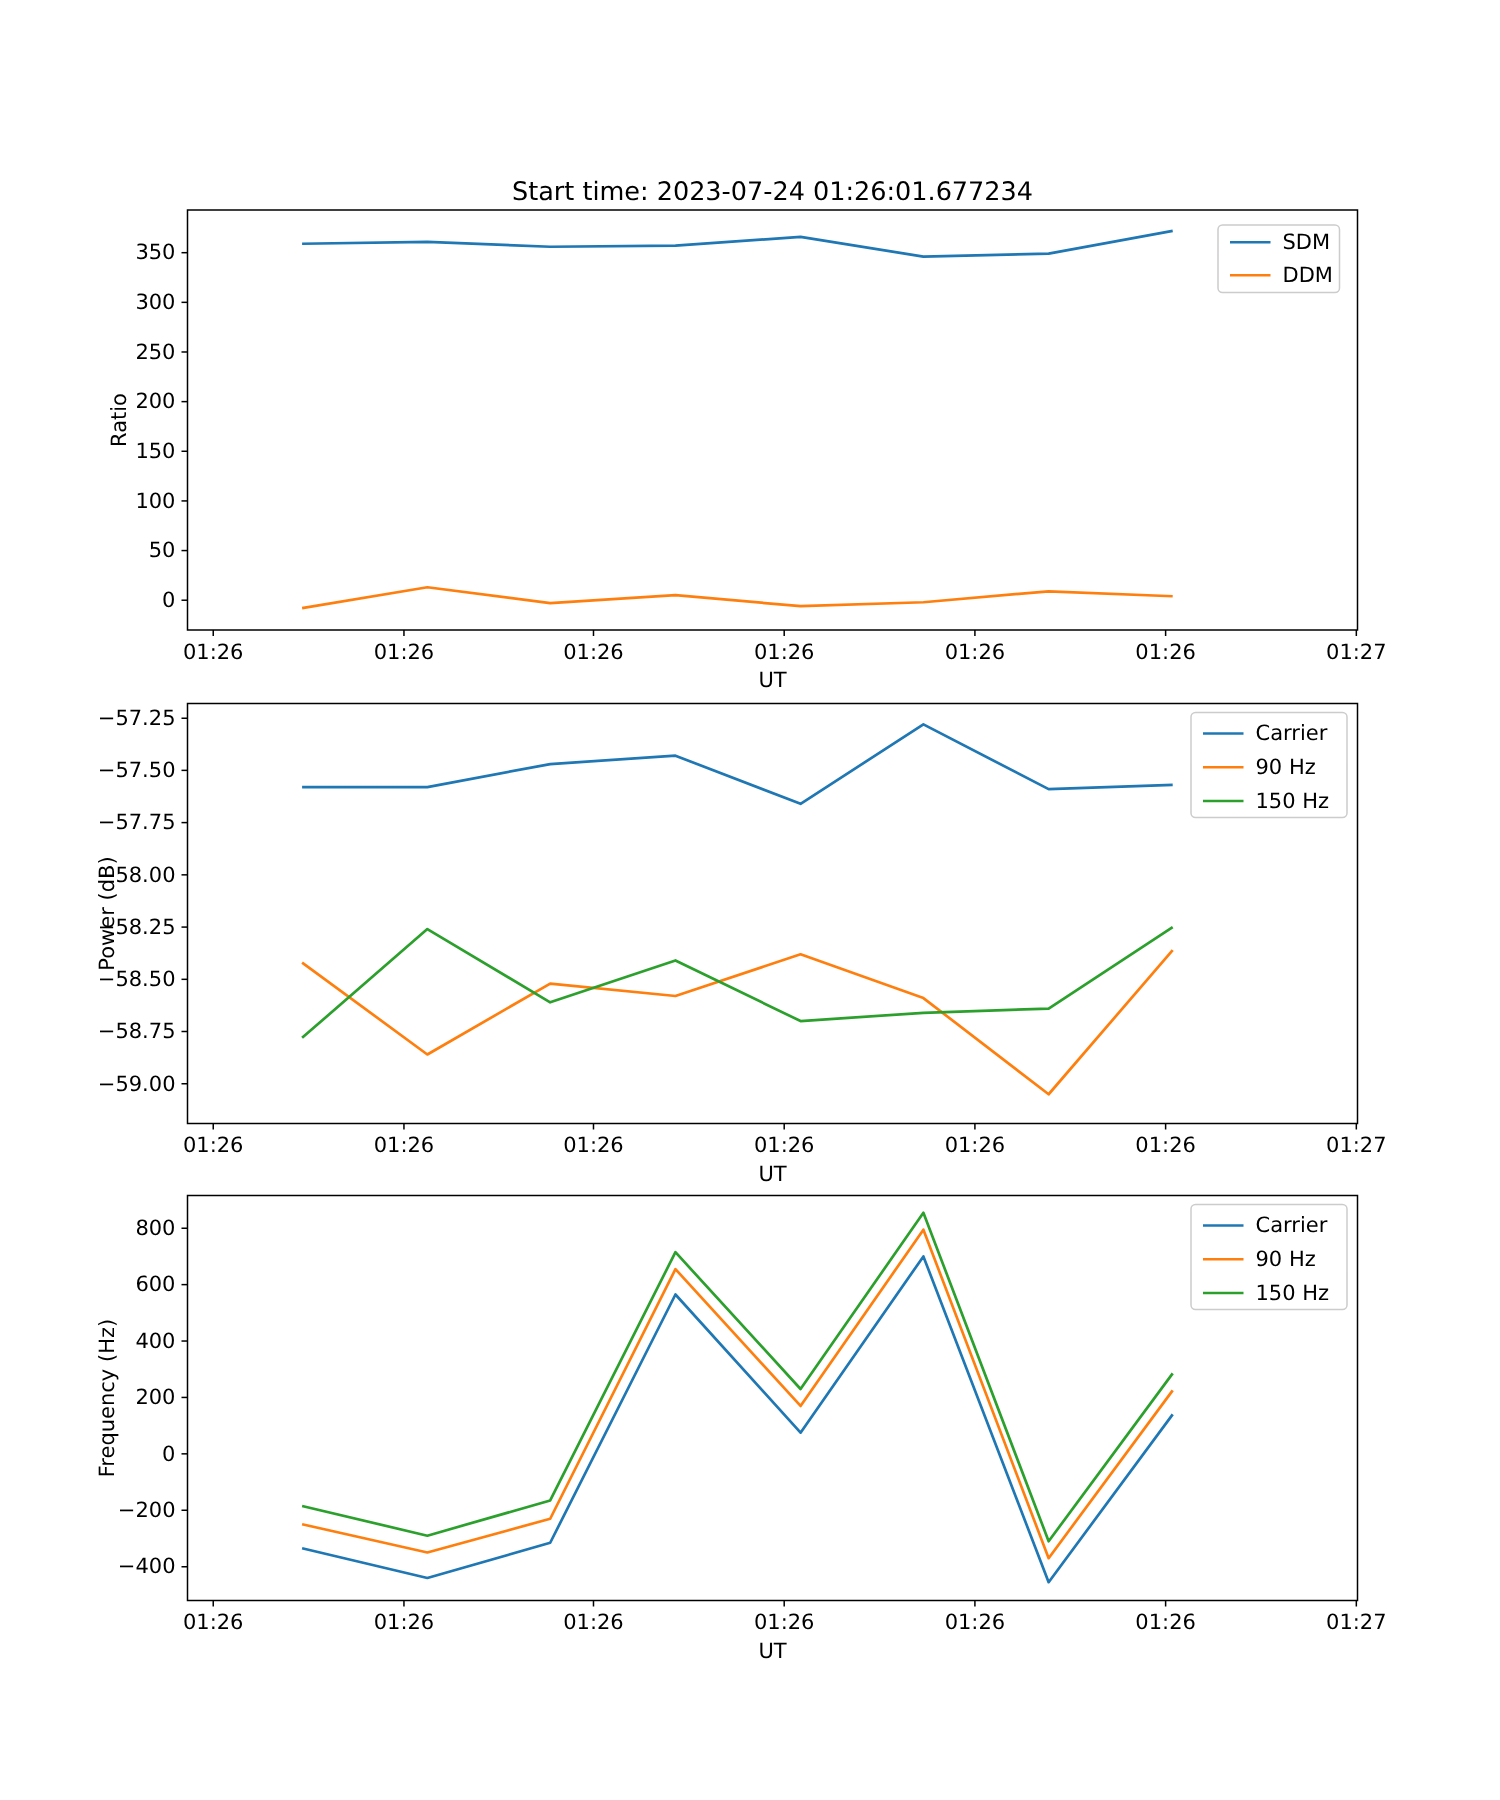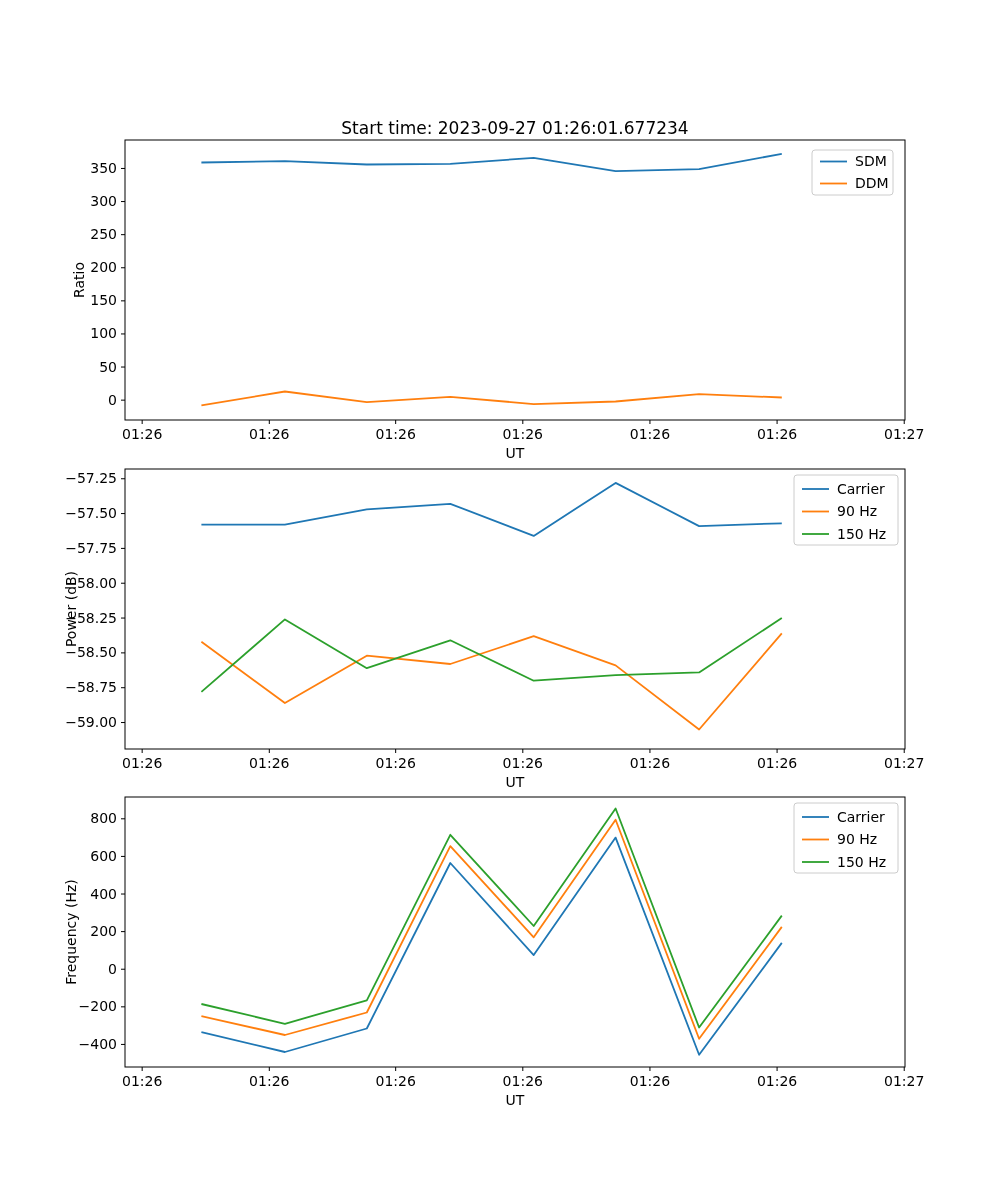--- a/index.html
+++ b/index.html
@@ -32,21 +32,21 @@
   }
   svg text {
     font-family: "DejaVu Sans", "Liberation Sans", sans-serif;
     fill: #000000;
   }
 </style>
 </head>
 <body>
 
 <div id="figure">
-  <div id="fig-title">Start time: 2023-09-27 01:26:01.677234</div>
+  <div id="fig-title">Start time: 2023-07-24 01:26:01.677234</div>
   <div class="subplot-mount" style="top:130px; height:350px;"><svg width="1000" height="350">
         <polyline points="201.4,32.5 284.9,31.2 366.8,34.5 450.3,33.8 533.7,27.9 615.6,41.1 699.1,39.1 781.8,23.9" fill="none" stroke="#1f77b4" stroke-width="1.8" stroke-linejoin="round"></polyline>
         <polyline points="201.4,275.4 284.9,261.5 366.8,272.1 450.3,266.8 533.7,274.1 615.6,271.5 699.1,264.2 781.8,267.5" fill="none" stroke="#ff7f0e" stroke-width="1.8" stroke-linejoin="round"></polyline>
         <rect x="125" y="10" width="780" height="280" fill="none" stroke="#000000" stroke-width="1"></rect>
         <line x1="142.16" y1="290" x2="142.16" y2="294" stroke="#000000" stroke-width="1"></line>
         <text x="142.16" y="309" text-anchor="middle" font-size="14">01:26</text>
         <line x1="269.3" y1="290" x2="269.3" y2="294" stroke="#000000" stroke-width="1"></line>
         <text x="269.3" y="309" text-anchor="middle" font-size="14">01:26</text>
         <line x1="395.65999999999997" y1="290" x2="395.65999999999997" y2="294" stroke="#000000" stroke-width="1"></line>
         <text x="395.65999999999997" y="309" text-anchor="middle" font-size="14">01:26</text>

